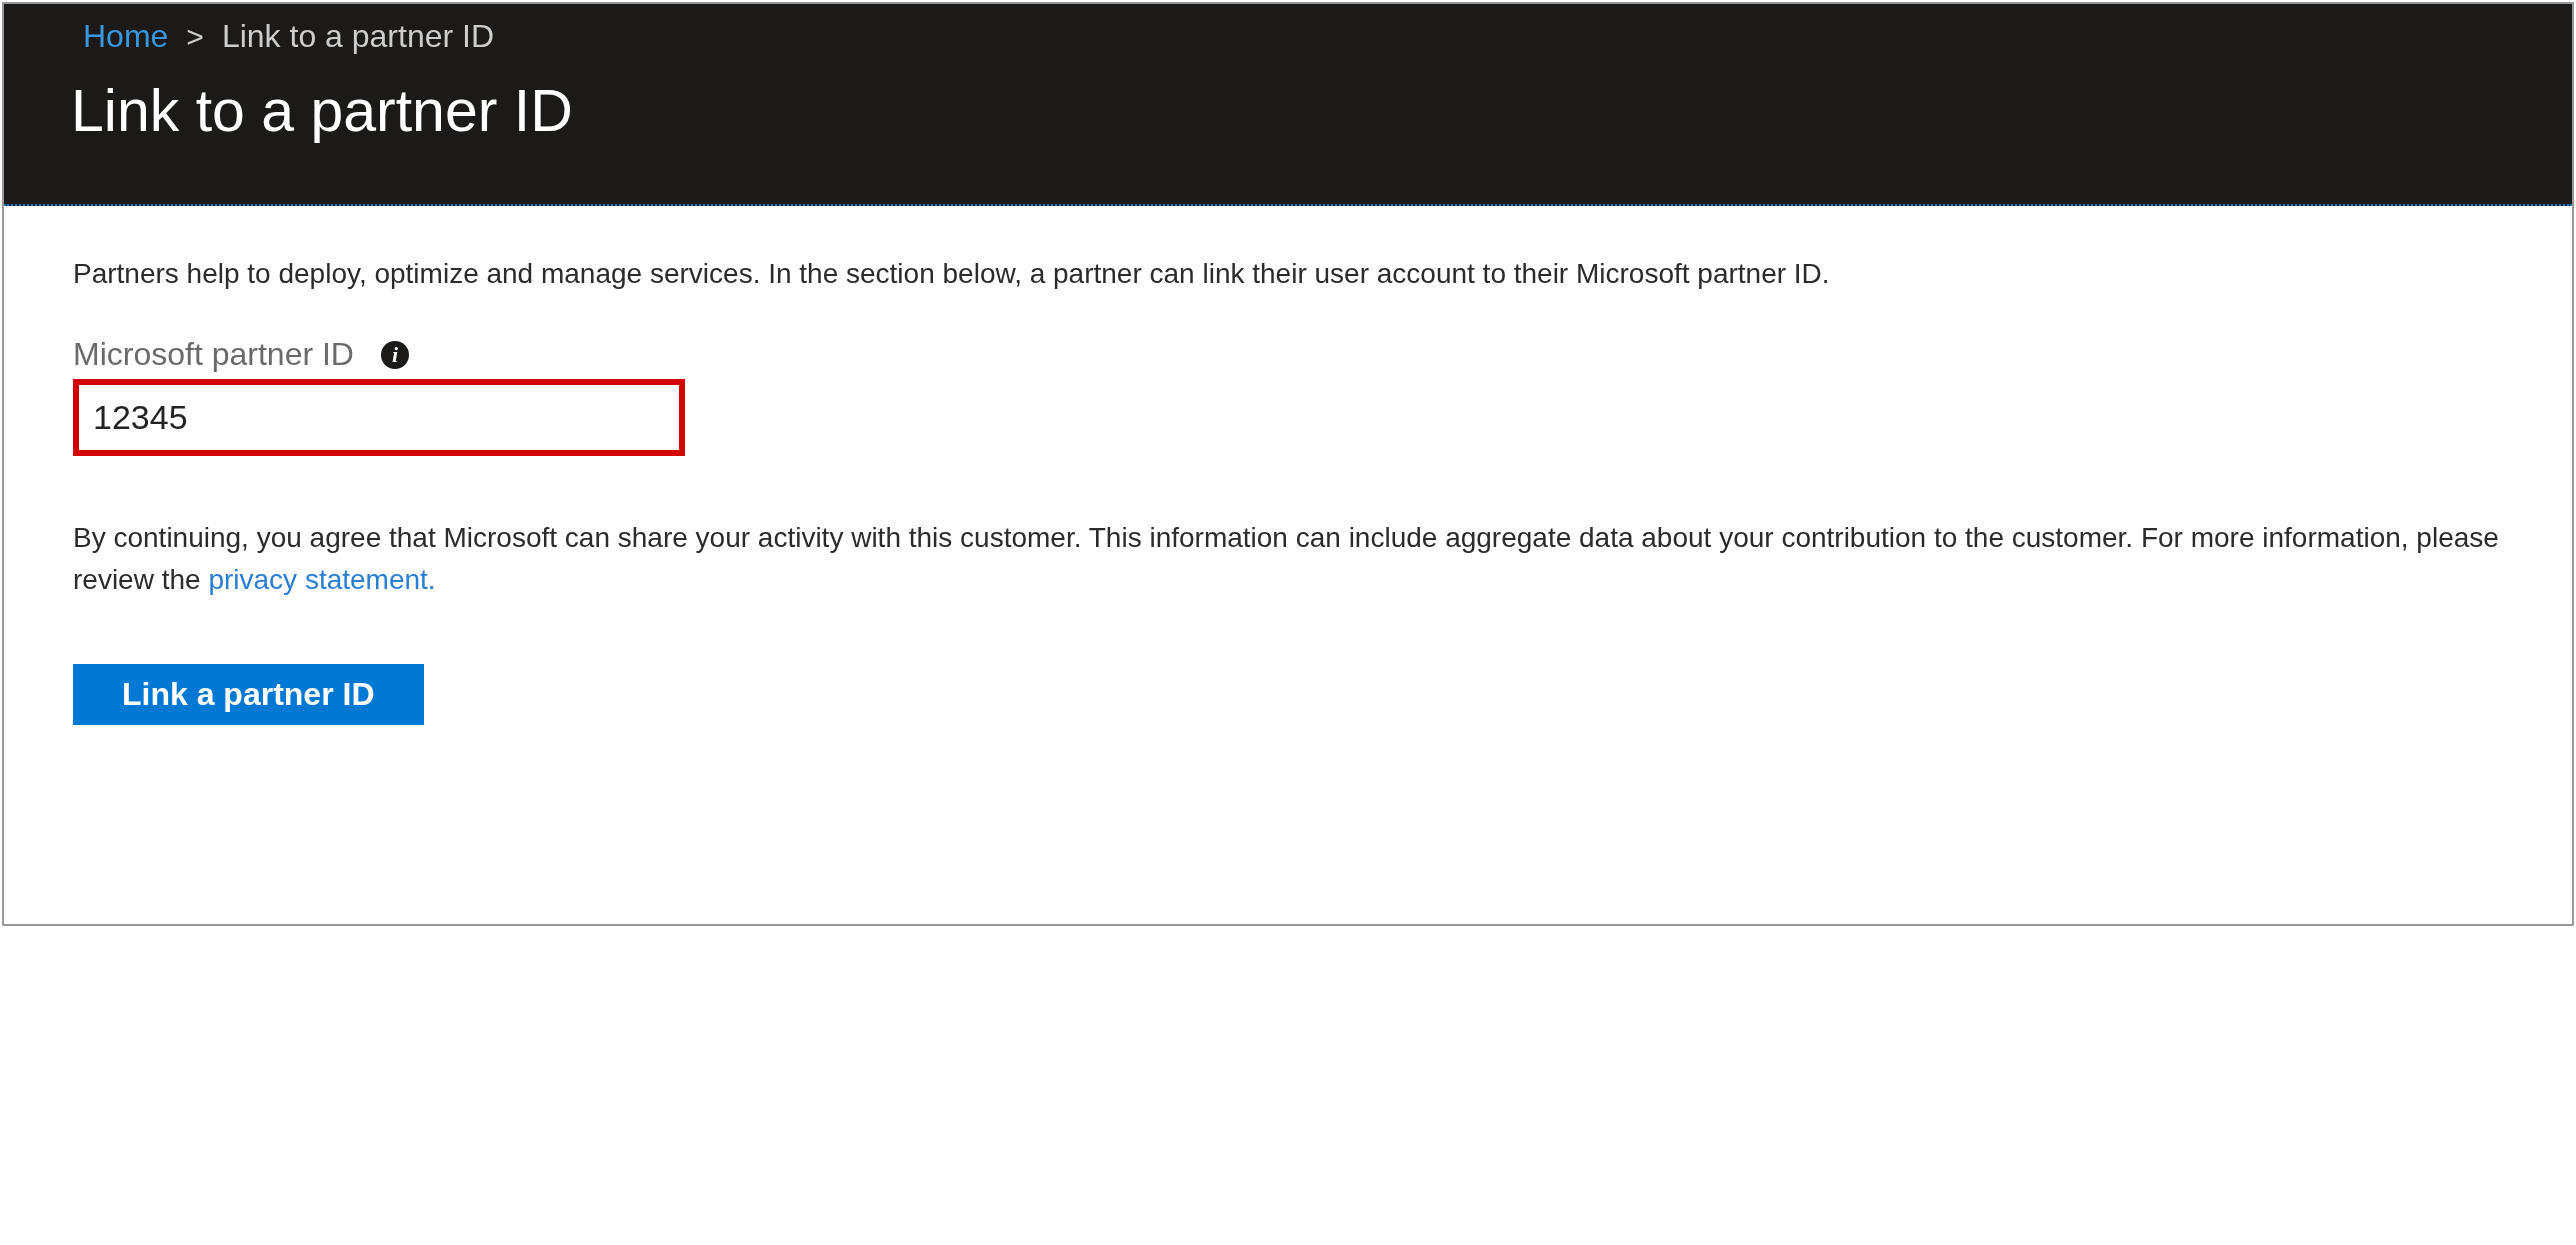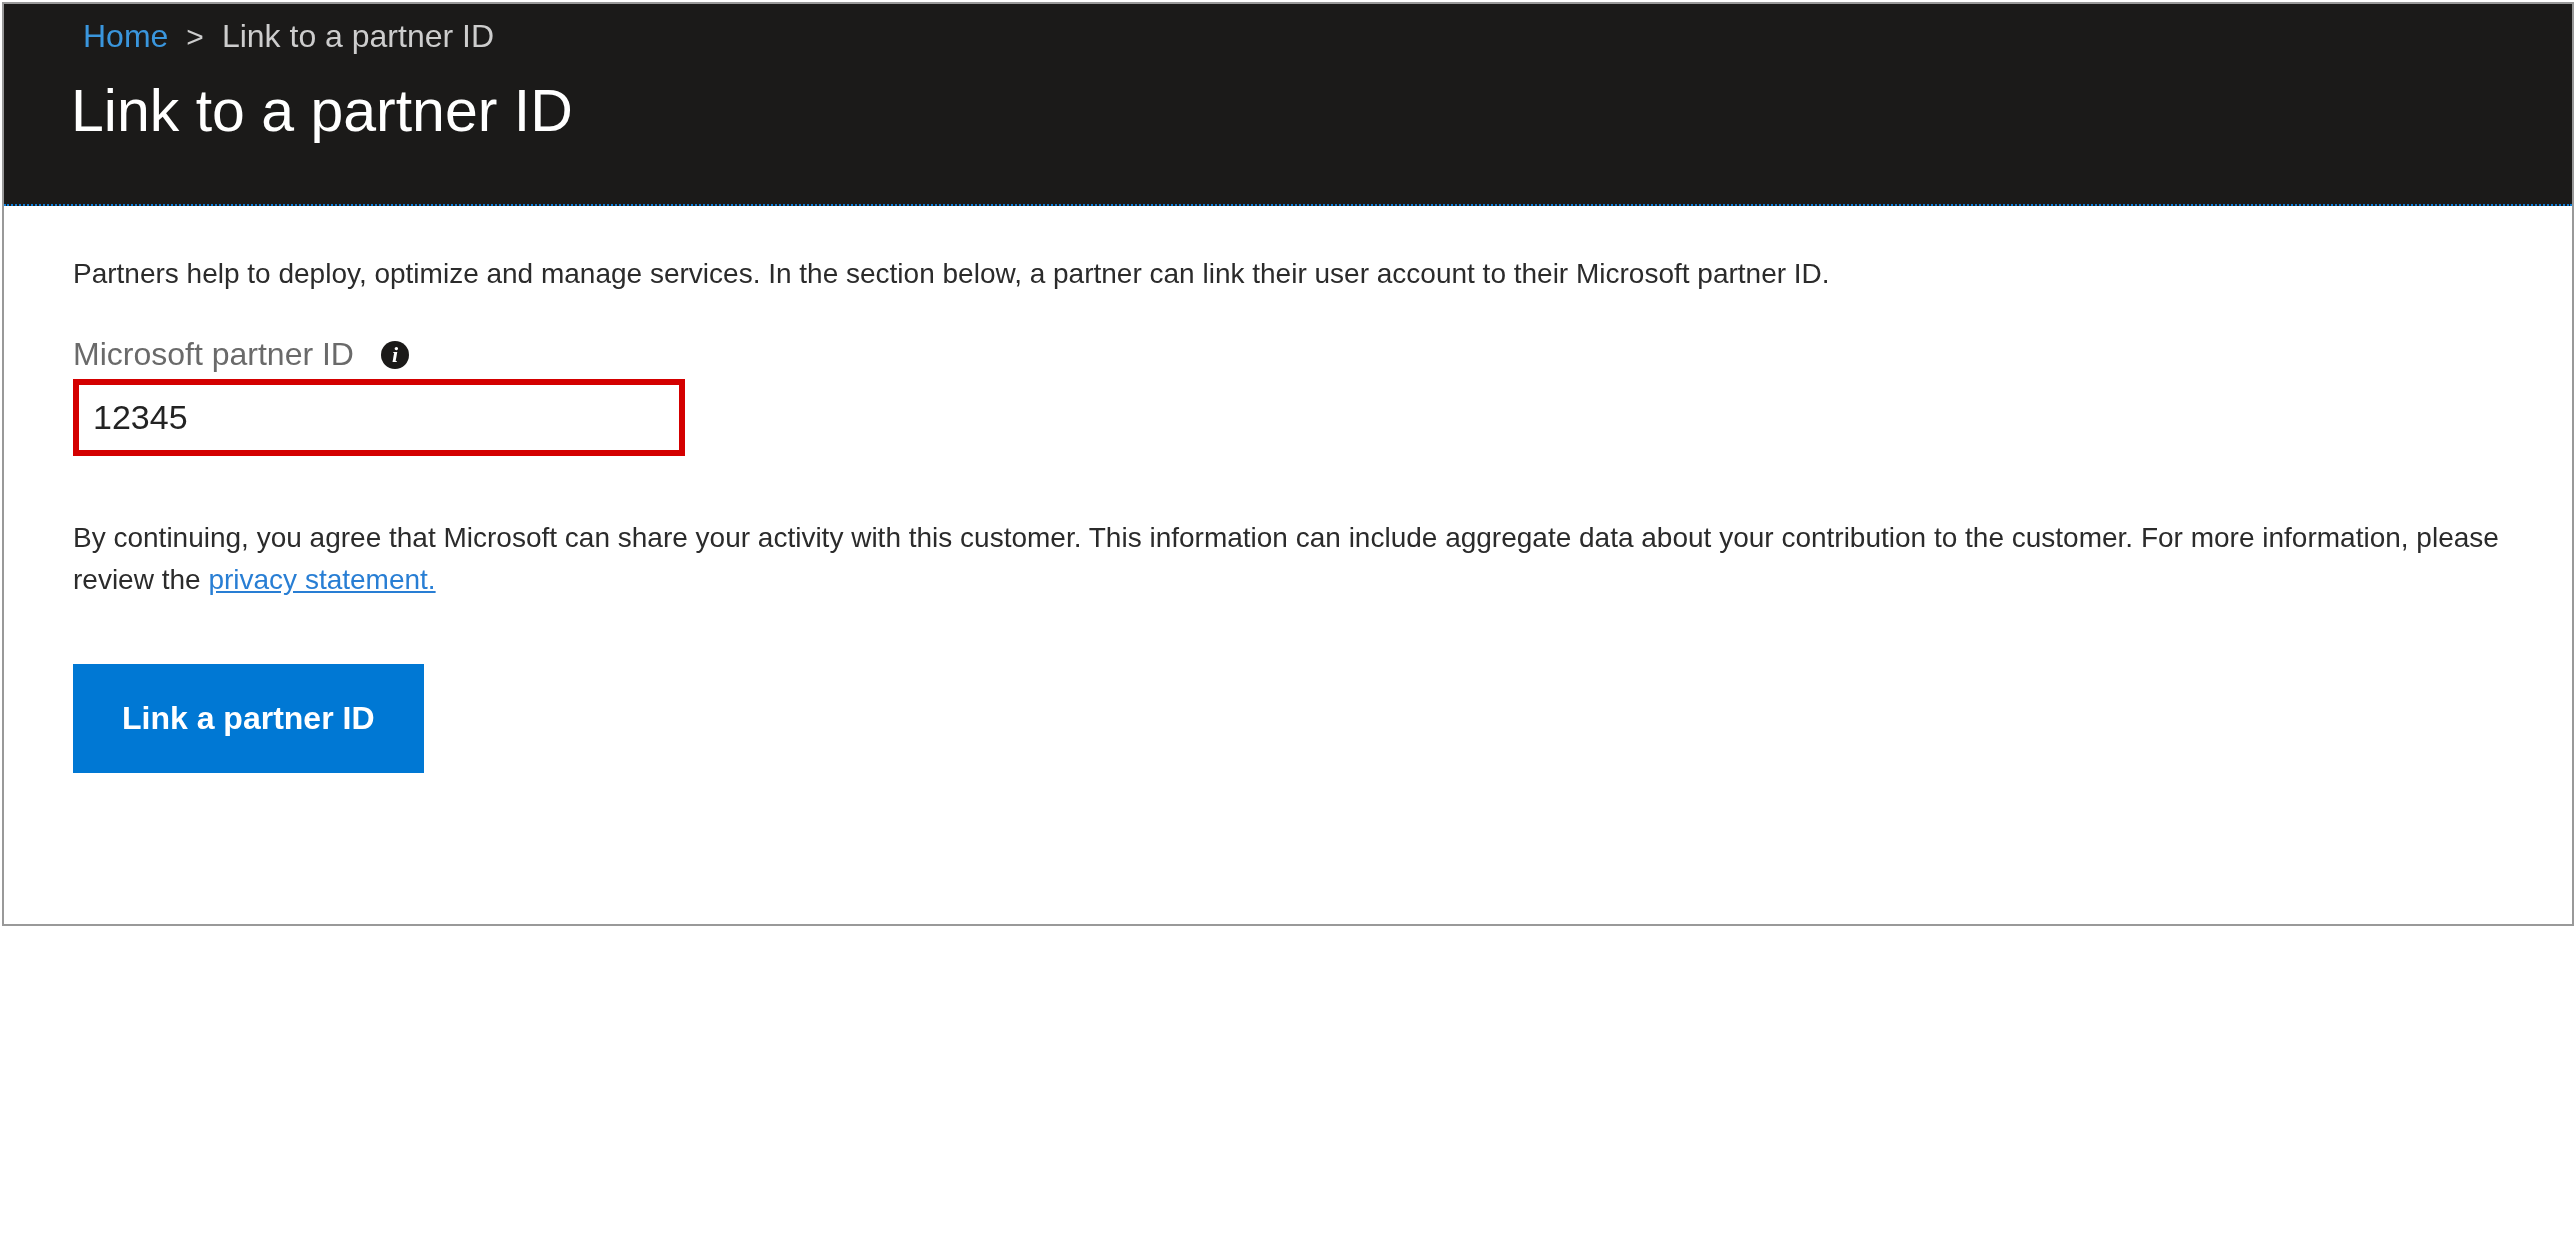--- a/index.html
+++ b/index.html
@@ -94,29 +94,28 @@
     border: 6px solid #d40000;
     outline: none;
     font-size: 34px;
     padding: 4px 14px;
     color: #232323;
     margin-bottom: 61px;
   }
   .privacy-link {
     color: #287ed4;
     cursor: pointer;
-    text-decoration: underline;
   }
   .link-button {
     background: #0078d4;
     color: #ffffff;
     border: none;
     font-size: 32px;
     font-weight: 600;
-    padding: 36px 49px;
+    padding: 12px 49px;
     cursor: pointer;
     margin-top: 22px;
   }
 </style>
 </head>
 <body>
 
 <div class="container">
 
   <div class="header-dark">

